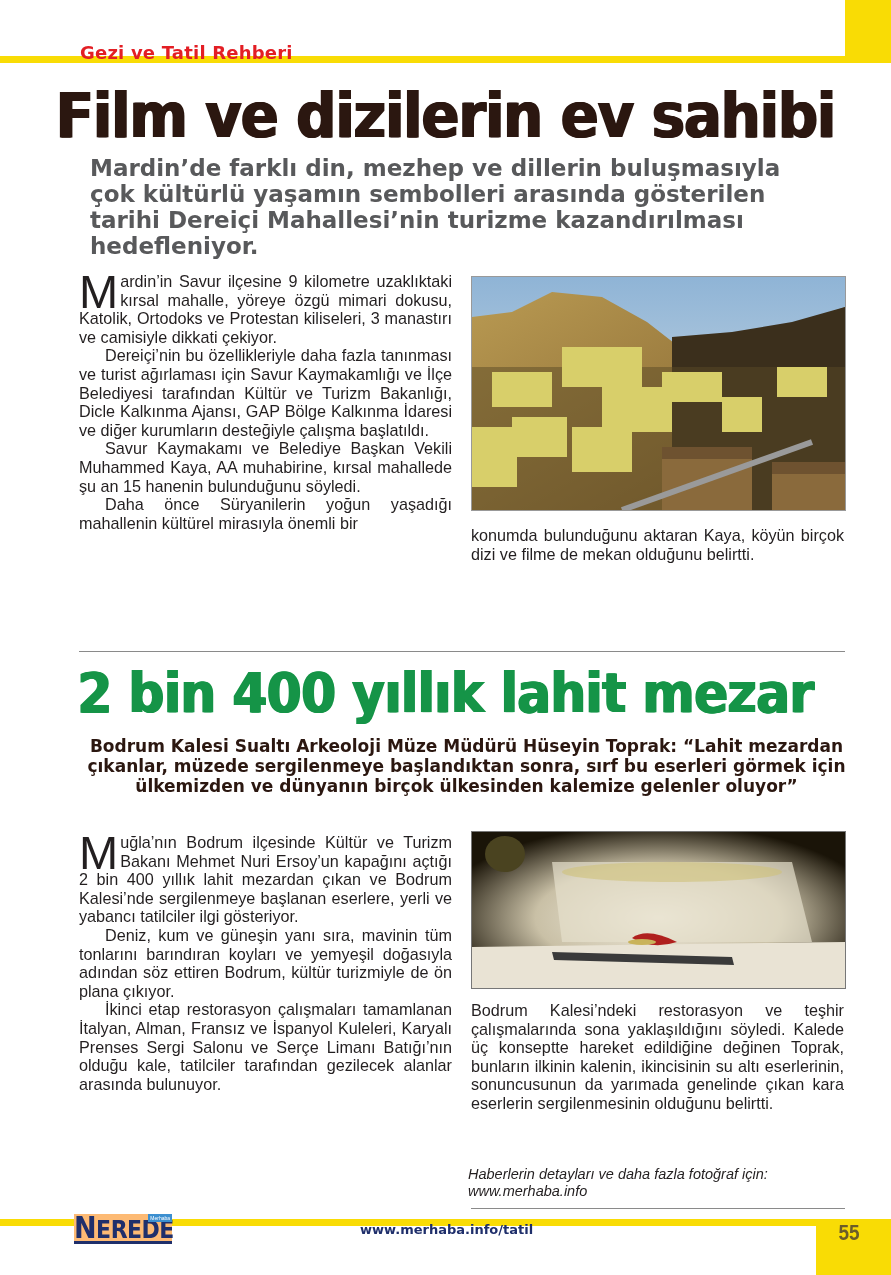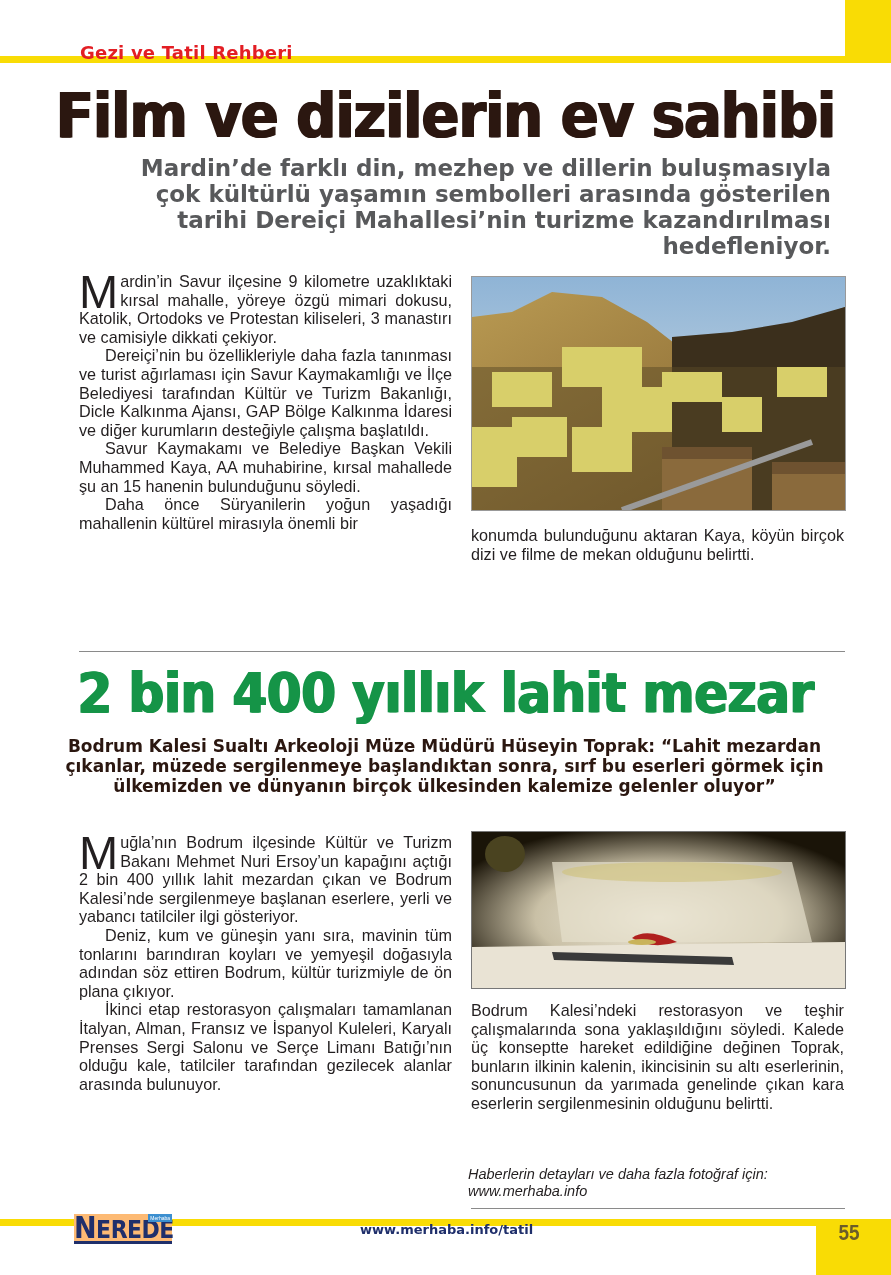--- a/index.html
+++ b/index.html
@@ -10,38 +10,38 @@
   .top-yellow-block { position: absolute; left: 845px; top: 0; width: 46px; height: 62px; background: #f9dc05; }
   .top-yellow-bar { position: absolute; left: 0; top: 56px; width: 891px; height: 7px; background: #f9dc05; }
   .section-label { position: absolute; left: 80px; top: 42px; font-family: "DejaVu Sans", sans-serif;
                    font-weight: bold; font-size: 18px; color: #e31e24; letter-spacing: 0.2px; }
 
   .main-title { position: absolute; left: 0; width: 891px; top: 80px; text-align: center;
                 font-family: "DejaVu Sans", sans-serif; font-weight: 900; font-size: 56px;
                 letter-spacing: -1px; color: #2b1710; line-height: 64px;
                 transform: scaleY(1.12); transform-origin: top center; text-shadow: 1px 0 0 #2b1710, -1px 0 0 #2b1710; }
 
-  .lead { position: absolute; left: 90px; width: 741px; top: 155px; text-align: right;
+  .lead { position: absolute; left: 90px; width: 741px; top: 155px; text-align: left;
           font-family: "DejaVu Sans", sans-serif; font-weight: bold; font-size: 23px;
           line-height: 26px; color: #58595b; }
 
   .col { position: absolute; font-size: 16.2px; line-height: 18.6px; text-align: justify; color: #231f20; }
   .col p { margin: 0; text-indent: 26px; }
   .col p.first { text-indent: 0; }
   .dropcap { float: left; font-size: 47px; line-height: 36px; margin: 2px 2px -2px 0; color: #231f20; }
 
   .photo { position: absolute; border: 1px solid #999; overflow: hidden; }
   .rule { position: absolute; height: 1px; background: #8a8a8a; }
 
   .title2 { position: absolute; left: 0; width: 891px; top: 660px; text-align: center;
             font-family: "DejaVu Sans", sans-serif; font-weight: 900; font-size: 50px;
             line-height: 58px; color: #159447; letter-spacing: -0.5px;
             transform: scaleY(1.12); transform-origin: top center; text-shadow: 1px 0 0 #159447, -1px 0 0 #159447; }
 
-  .quote { position: absolute; left: 64px; width: 761px; top: 736px; text-align: center;
+  .quote { position: absolute; left: 86px; width: 761px; top: 736px; text-align: center;
            font-family: "DejaVu Sans", sans-serif; font-weight: bold; font-size: 17px;
            line-height: 20px; color: #2b1710; }
 
   .credit { position: absolute; left: 468px; width: 378px; top: 1166px; text-align: left;
             font-style: italic; font-size: 14.5px; line-height: 17px; color: #231f20; }
 
   
   .bottom-bar { position: absolute; left: 0; top: 1219px; width: 891px; height: 7px; background: #f9dc05; }
   .bottom-block { position: absolute; left: 816px; top: 1219px; width: 75px; height: 56px; background: #f9dc05; }
   .page-number { position: absolute; left: 816px; top: 1222px; width: 66px; text-align: center;

